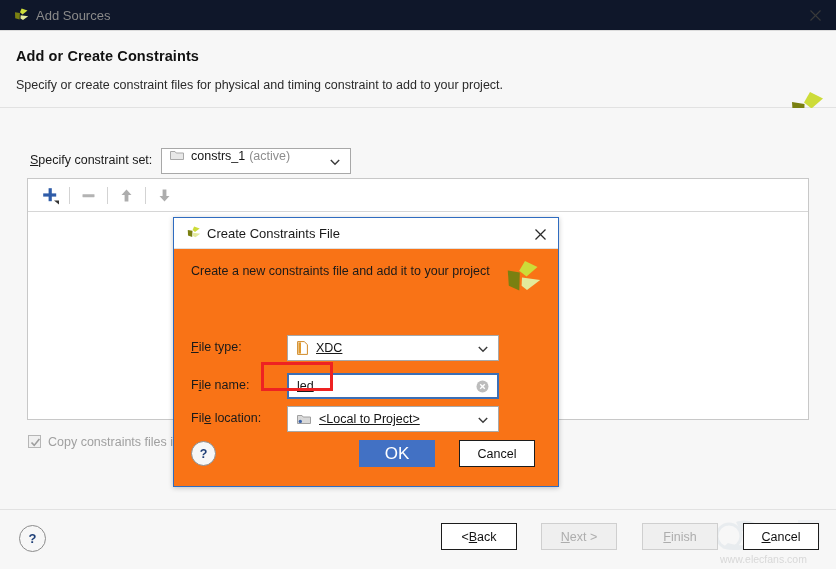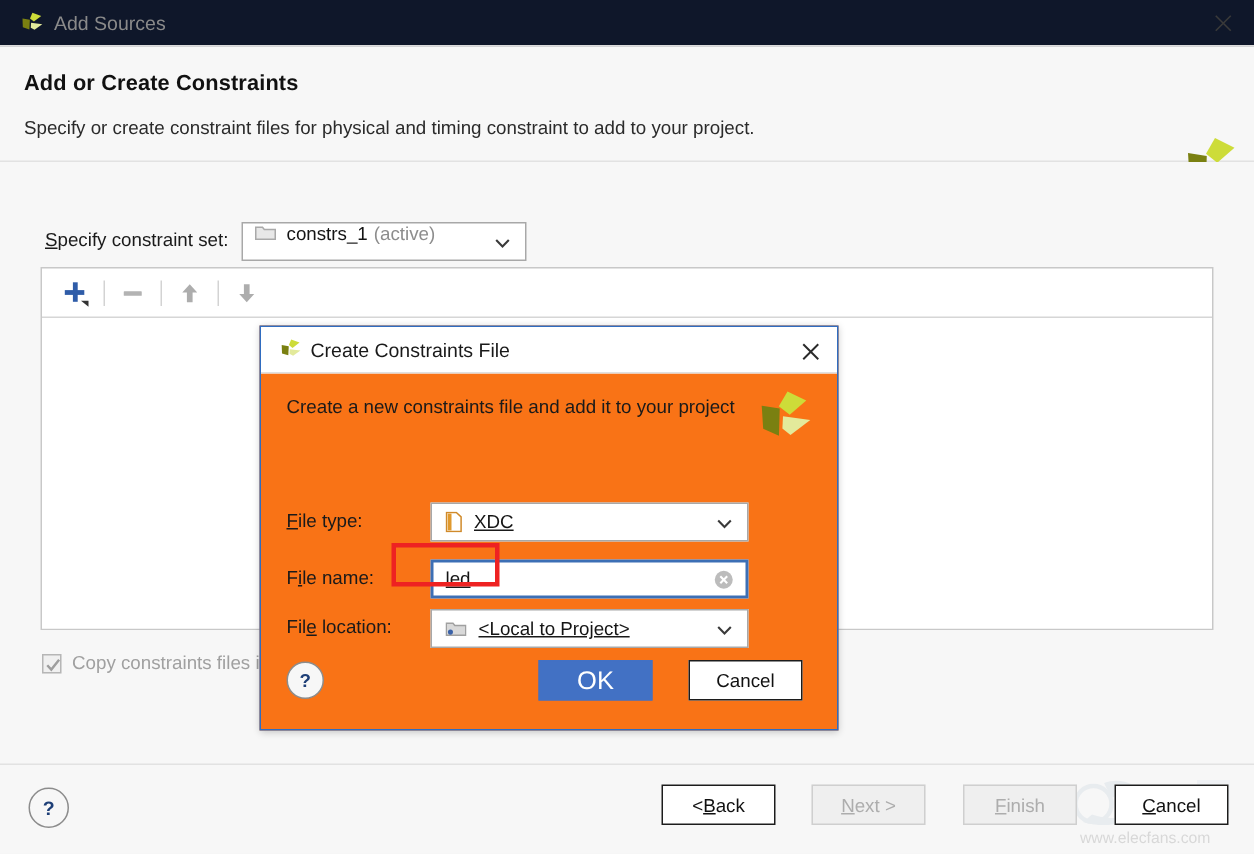--- a/index.html
+++ b/index.html
@@ -161,21 +161,21 @@
     left: 0; top: 33px;
     width: 100%; height: 207px;
     background: #ffffff;
   }
 
   
   #copy-row {
     position: absolute;
     left: 28px; top: 327px;
     display: flex;
-    align-items: flex-end;
+    align-items: flex-start;
   }
   #copy-checkbox {
     width: 13px; height: 13px;
     border: 1px solid #b6b6b6;
     background: #f0f0f0;
     box-sizing: border-box;
     position: relative;
     flex: 0 0 auto;
   }
   #copy-checkbox svg { position: absolute; left: 1px; top: 1px; }

